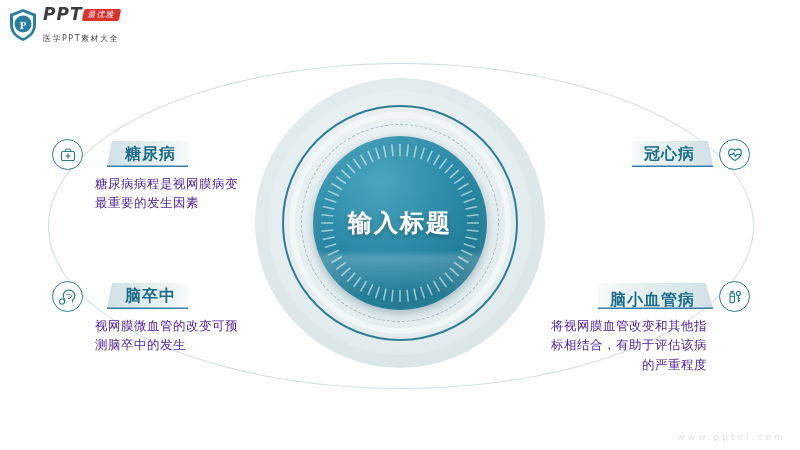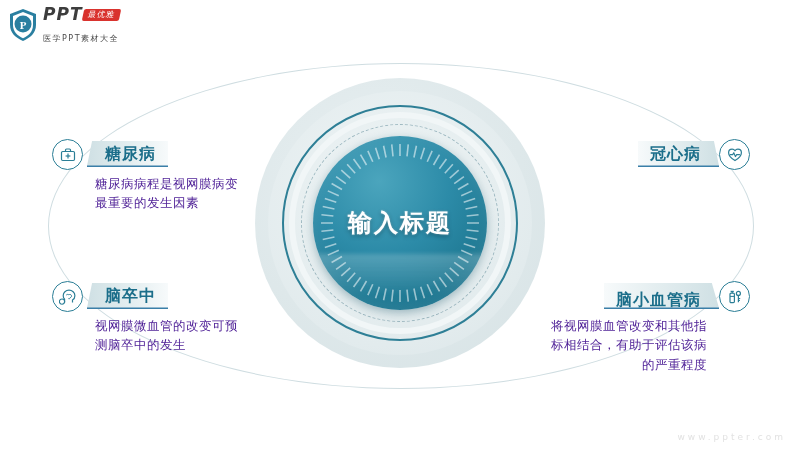--- a/index.html
+++ b/index.html
@@ -89,25 +89,25 @@
   .icon-circle{
     width:31px;height:31px;border-radius:50%;border:1.5px solid #2b7e96;
     display:flex;align-items:center;justify-content:center;background:#ffffff;
     box-sizing:border-box;flex:none;
   }
   .body-text{
     font-size:12.5px;color:#4c1d95;line-height:1.55;letter-spacing:.5px;white-space:pre-line;
   }
 
   
-  .card-left .card-head{flex-direction:row;gap:4px;text-align:center;}
+  .card-left .card-head{flex-direction:row;gap:24px;text-align:center;}
   .card-left .body-text{text-align:left;margin-top:6px;padding-left:43px;}
 
   
-  .card-right .card-head{flex-direction:row;gap:0;justify-content:flex-end;}
+  .card-right .card-head{flex-direction:row;gap:6px;justify-content:flex-end;}
   .card-right .body-text{text-align:right;margin-top:6px;padding-right:43px;}
 
   #card-diabetes{left:52px;top:141px;width:230px;}
   #card-stroke{left:52px;top:283px;width:230px;}
   #card-chd{left:518px;top:141px;width:232px;text-align:right;}
   #card-csvd{left:508px;top:283px;width:242px;text-align:right;}
 
   .footer{
     position:absolute;right:14px;bottom:8px;font-size:9px;color:#e2e2e2;letter-spacing:3px;
   }

